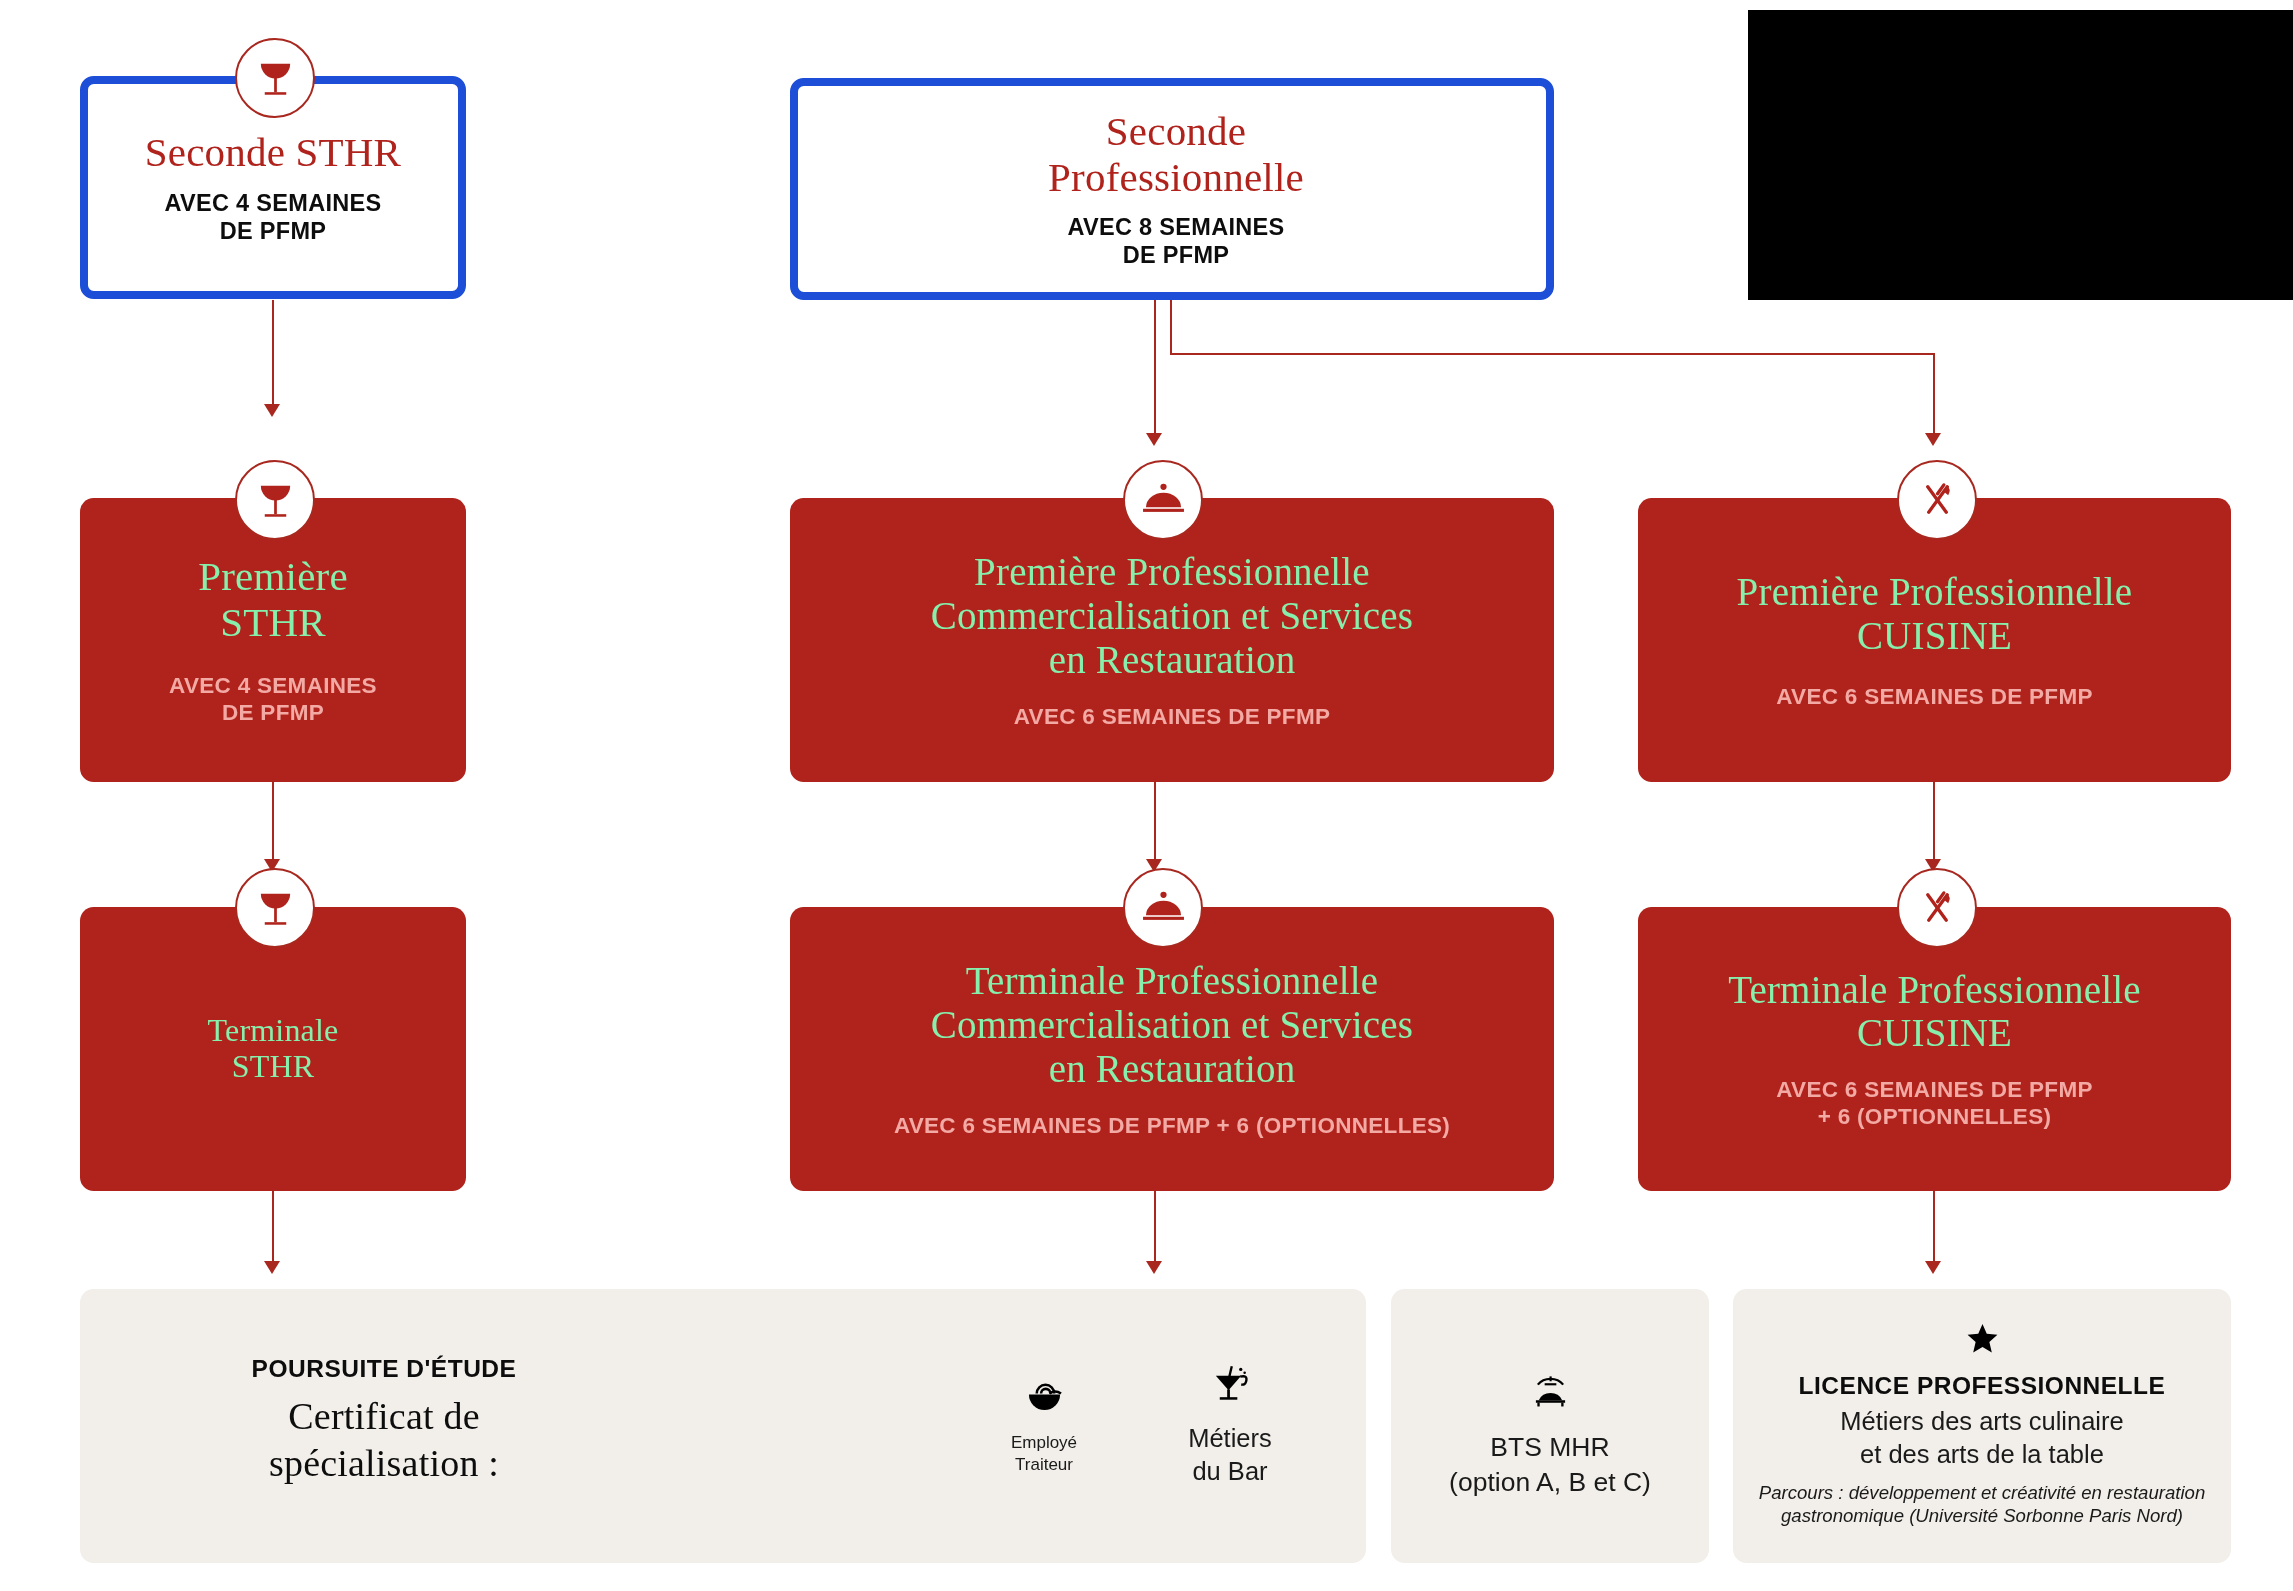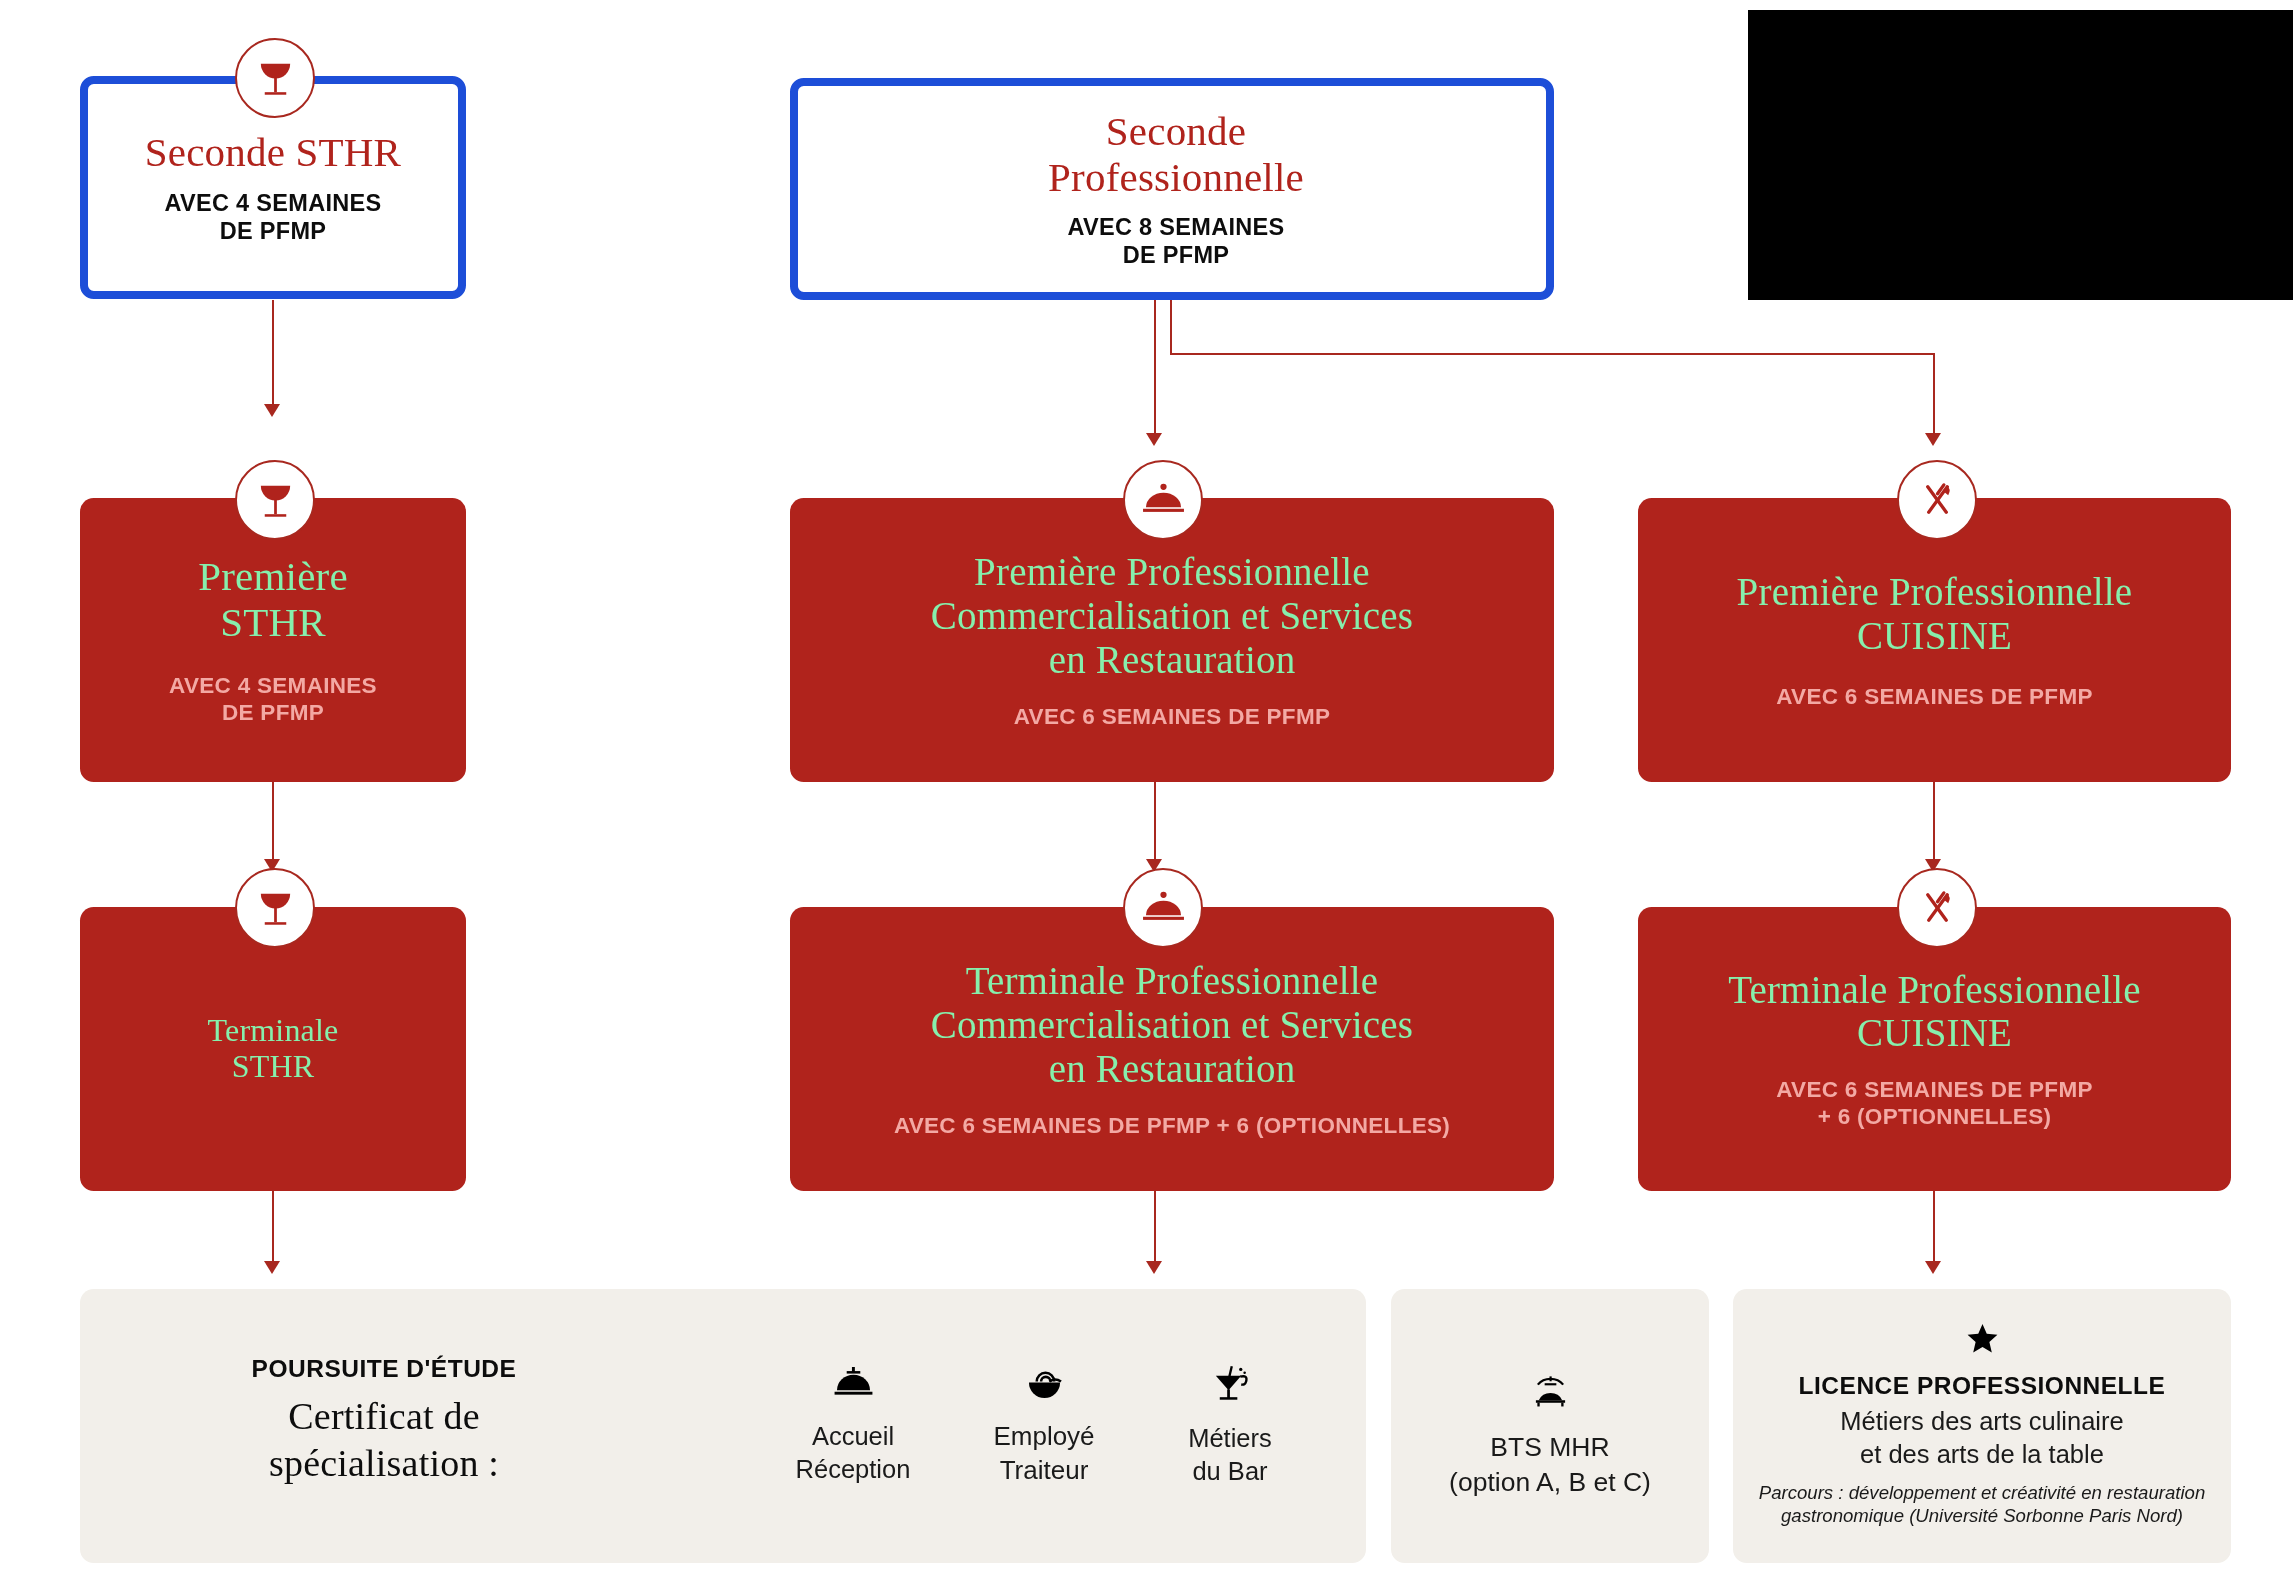--- a/index.html
+++ b/index.html
@@ -299,47 +299,33 @@
   <div class="panel" style="left:80px;top:1289px;width:1286px;height:274px;"></div>
 
   <div class="panel-inner" style="left:149px;top:1343px;width:470px;height:157px;">
     <div class="kicker" style="font-size:24.5px;margin-bottom:9.8px;">POURSUITE D'ÉTUDE</div>
     <div class="title-serif" style="font-size:38px;color:#0d0d0d;line-height:1.25;">
       <div>Certificat de</div>
       <div>spécialisation :</div>
     </div>
   </div>
 
-  <div class="panel-inner" style="left:745px;top:1353px;width:216px;height:147px;">
-    <span style="margin-bottom:15.7px;">
-      <svg width="41" height="33" viewBox="0 0 42 34" aria-hidden="true">
-        <rect x="19.4" y="0" width="3" height="6" fill="#000"></rect>
-        <rect x="14" y="4.2" width="14" height="2.6" fill="#000"></rect>
-        <path d="M4 24 A17 16 0 0 1 38 24 Z" fill="#000"></path>
-        <rect x="1.5" y="25.5" width="39" height="3" fill="#000"></rect>
-      </svg>
-    </span>
-    <div class="opt-label" style="font-size:25.5px;">
-      <div>Accueil</div>
-      <div>Réception</div>
-    </div>
-  </div>
 
   <div class="panel-inner" style="left:936px;top:1353px;width:216px;height:147px;">
     <span style="margin-bottom:15.7px;">
       <svg width="41" height="35" viewBox="0 0 42 36" aria-hidden="true">
         <g fill="none" stroke="#000" stroke-width="2.6">
           <path d="M13 17 a9 9 0 0 1 18 0"></path>
           <path d="M17.5 17 a4.8 4.8 0 0 1 9.6 0"></path>
           <path d="M26 17 a10.5 10.5 0 0 1 12 0"></path>
         </g>
         <path d="M5 18 H37 A16 16 0 0 1 5 18 Z" fill="#000"></path>
       </svg>
     </span>
-    <div class="opt-label" style="font-size:26px;">
+    <div class="opt-label" style="font-size:17px;">
       <div>Employé</div>
       <div>Traiteur</div>
     </div>
   </div>
 
   <div class="panel-inner" style="left:1122px;top:1353px;width:216px;height:147px;">
     <span style="margin-bottom:13.7px;">
       <svg width="41" height="39" viewBox="0 0 42 40" aria-hidden="true">
         <path d="M6 11 H32 L19 26 Z" fill="#000"></path>
         <rect x="17.6" y="25" width="2.8" height="9" fill="#000"></rect>

